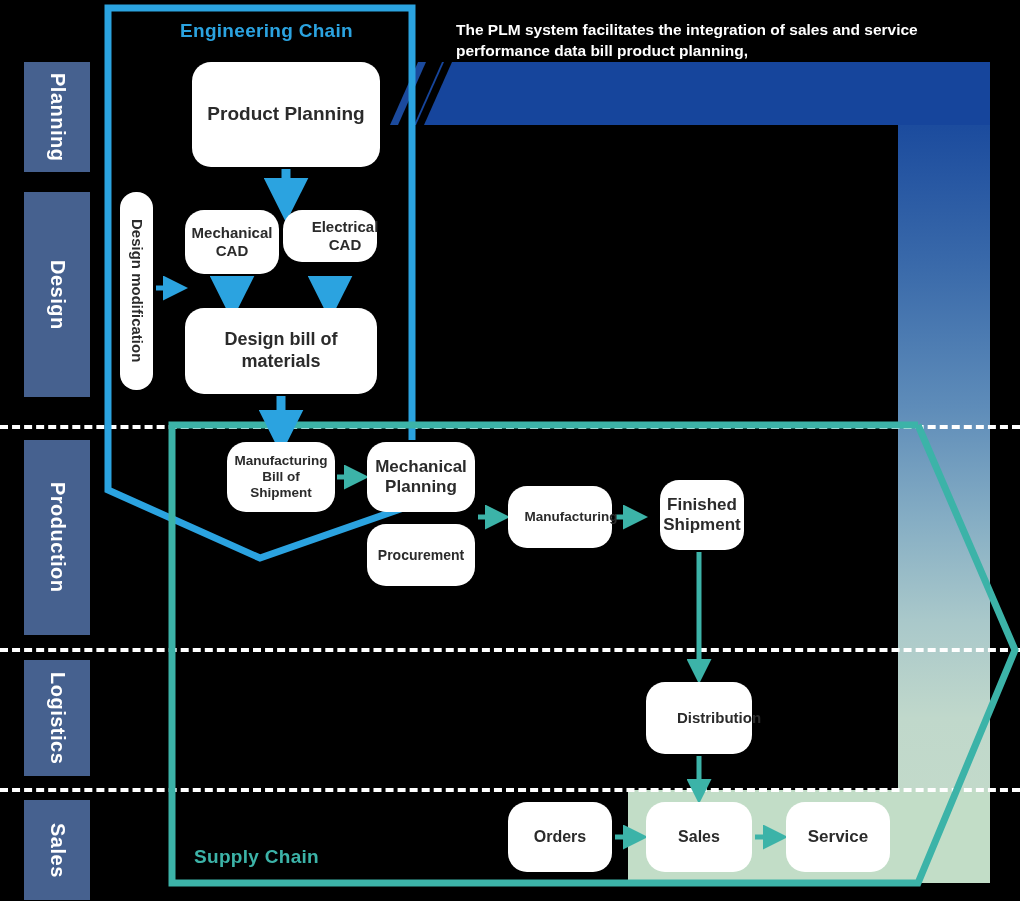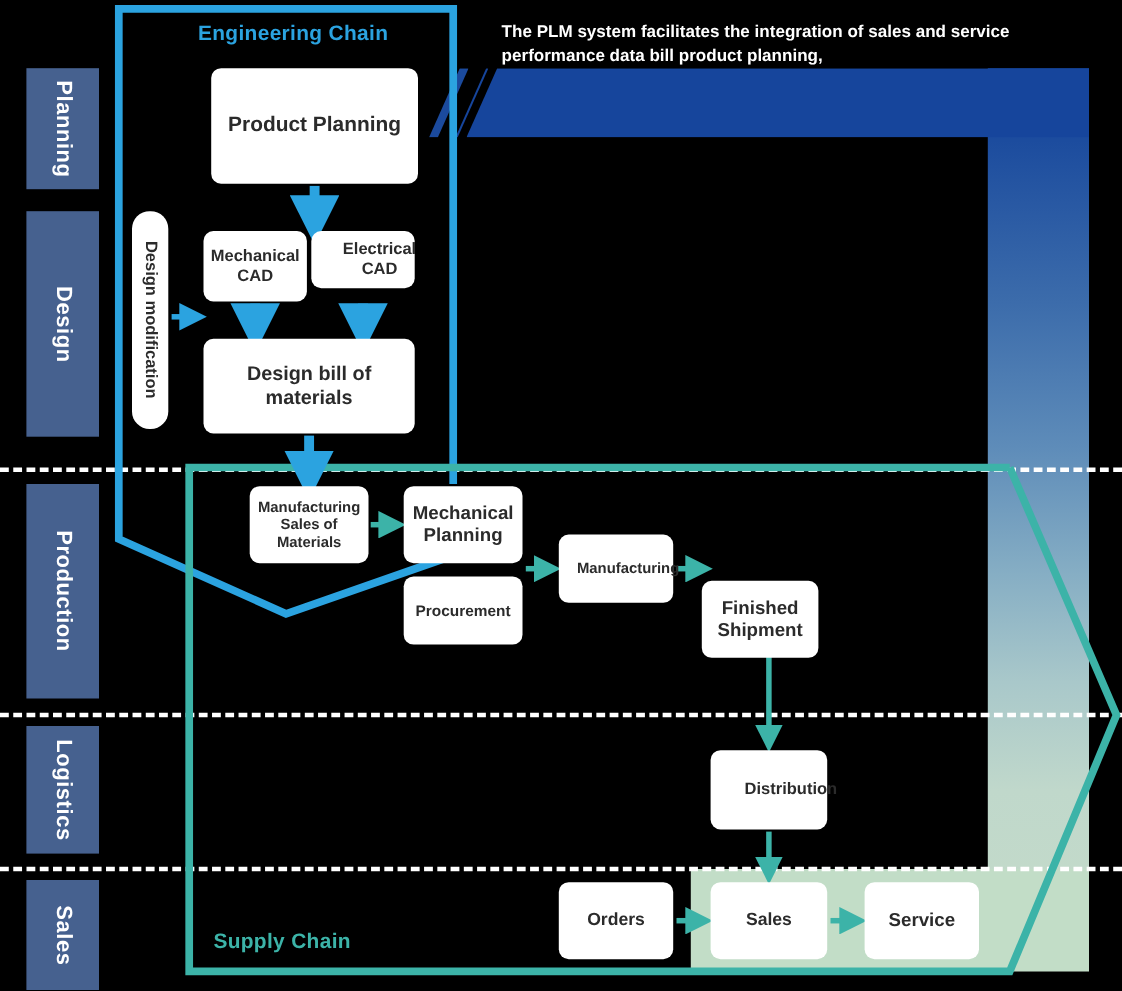--- a/index.html
+++ b/index.html
@@ -96,39 +96,39 @@
     font-size: 19px;
     letter-spacing: 0.3px;
   }
   .chain-label.eng   { left: 180px; top: 20px; color: #2ba3e0; }
   .chain-label.sup   { left: 194px; top: 846px; color: #3cb3a8; }
 
   
   .node {
     position: absolute;
     background: #ffffff;
-    border-radius: 9px;
+    border-radius: 19px;
     display: flex;
     align-items: center;
     justify-content: center;
     text-align: center;
     color: #2b2b2b;
     font-weight: bold;
     line-height: 1.2;
     padding: 2px 6px;
   }
   .n-product-planning { left: 192px; top: 62px;  width: 188px; height: 105px; font-size: 19px; }
   .n-mech-cad   { left: 185px; top: 210px; width: 94px;  height: 64px; font-size: 15px; }
   .n-elec-cad   { left: 283px; top: 210px; width: 94px;  height: 52px; font-size: 15px; padding-left: 36px; }
   .n-design-bom { left: 185px; top: 308px; width: 192px; height: 86px; font-size: 18px; }
   .n-mfg-bom    { left: 227px; top: 442px; width: 108px; height: 70px; font-size: 13.5px; }
   .n-prod-plan  { left: 367px; top: 442px; width: 108px; height: 70px; font-size: 17px; }
   .n-procure    { left: 367px; top: 524px; width: 108px; height: 62px; font-size: 14px; }
   .n-manufact   { left: 508px; top: 486px; width: 104px; height: 62px; font-size: 13.5px; padding-left: 28px; }
-  .n-finished   { left: 638px; top: 480px; width: 106px; height: 70px; font-size: 17px; margin-top: 48px; }
+  .n-finished   { left: 660px; top: 480px; width: 84px; height: 70px; font-size: 17px; }
   .n-distrib    { left: 646px; top: 682px; width: 106px; height: 72px; font-size: 15px; padding-left: 46px; }
   .n-orders     { left: 508px; top: 802px; width: 104px; height: 70px; font-size: 16px; }
   .n-sales      { left: 646px; top: 802px; width: 106px; height: 70px; font-size: 16px; }
   .n-service    { left: 786px; top: 802px; width: 104px; height: 70px; font-size: 17px; }
 
   .node.vert {
     writing-mode: vertical-rl;
     text-orientation: mixed;
     font-weight: bold;
   }
@@ -214,21 +214,21 @@
   </svg>
 
   <div class="chain-label eng">Engineering Chain</div>
   <div class="chain-label sup">Supply Chain</div>
 
   <div class="node n-product-planning">Product Planning</div>
   <div class="node vert n-design-mod">Design modification</div>
   <div class="node n-mech-cad">Mechanical CAD</div>
   <div class="node n-elec-cad">Electrical CAD</div>
   <div class="node n-design-bom">Design bill of materials</div>
-  <div class="node n-mfg-bom">Manufacturing Sales of Materials</div>
+  <div class="node n-mfg-bom">Manufacturing Bill of Shipment</div>
   <div class="node n-prod-plan">Mechanical Planning</div>
   <div class="node n-procure">Procurement</div>
   <div class="node n-manufact">Manufacturing</div>
   <div class="node n-finished">Finished Shipment</div>
   <div class="node n-distrib">Distribution</div>
   <div class="node n-orders">Orders</div>
   <div class="node n-sales">Sales</div>
   <div class="node n-service">Service</div>
 
   <div class="para p1">The PLM system facilitates the integration of sales and service performance data bill product planning,</div>

